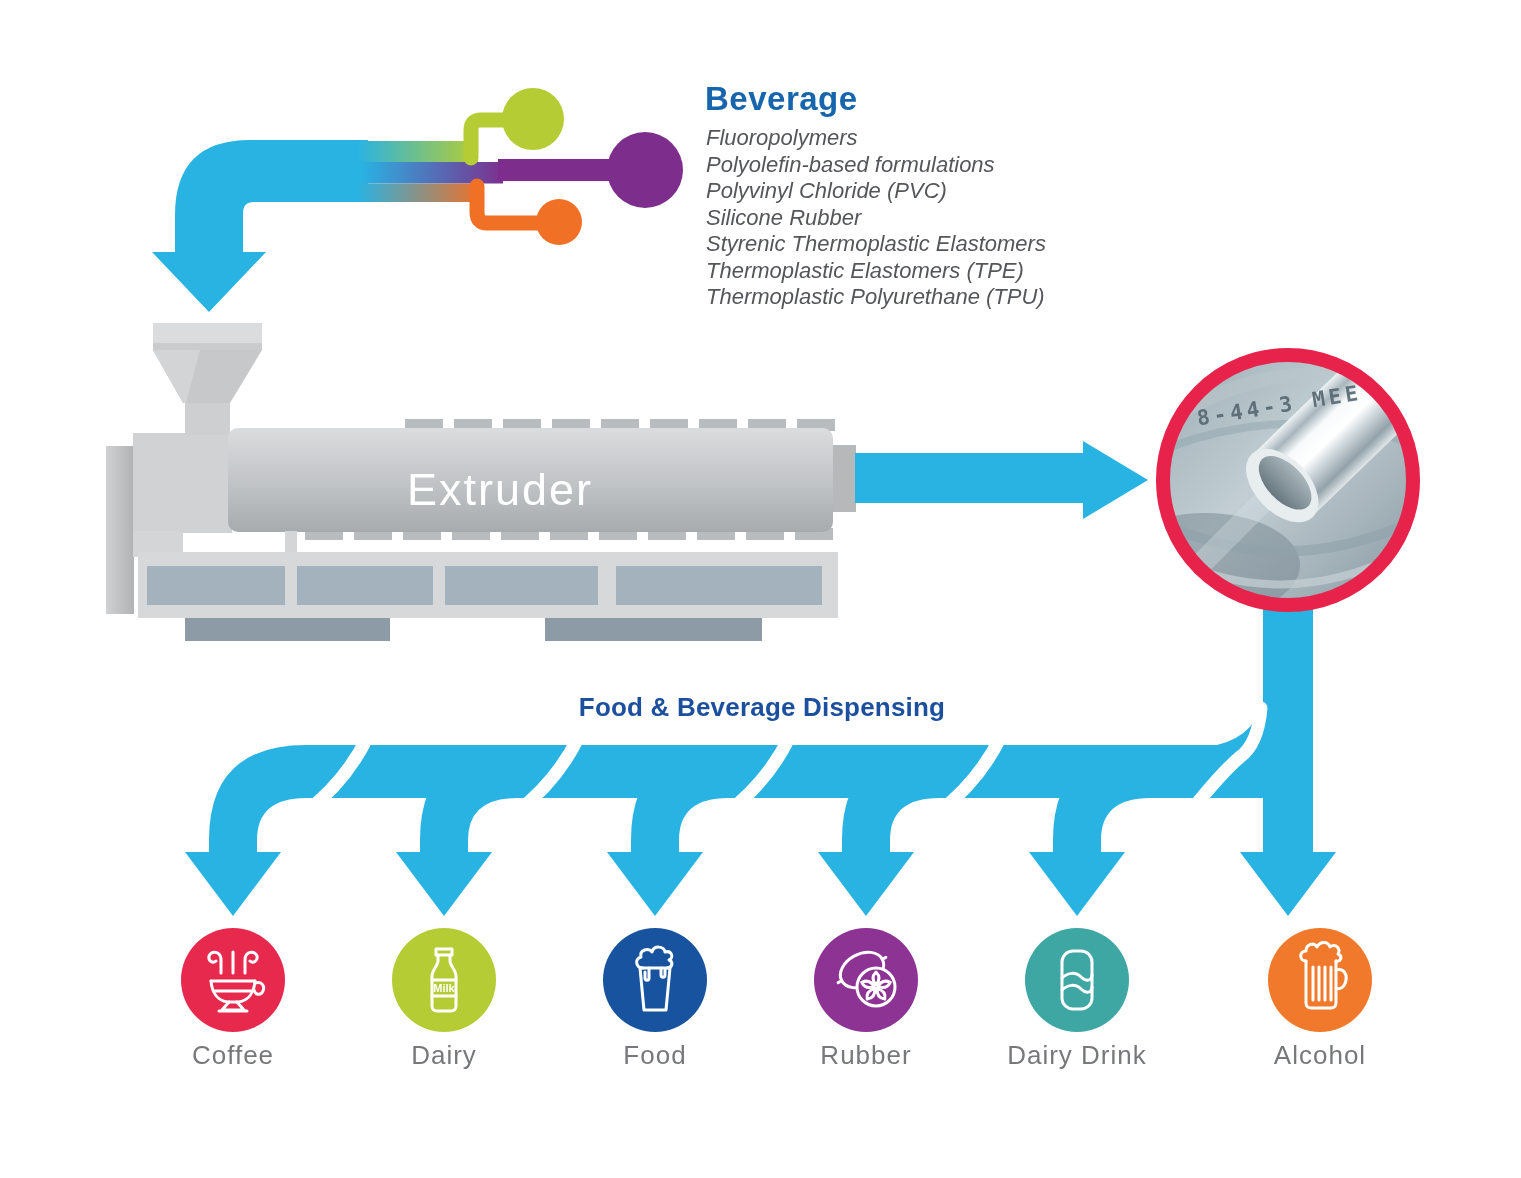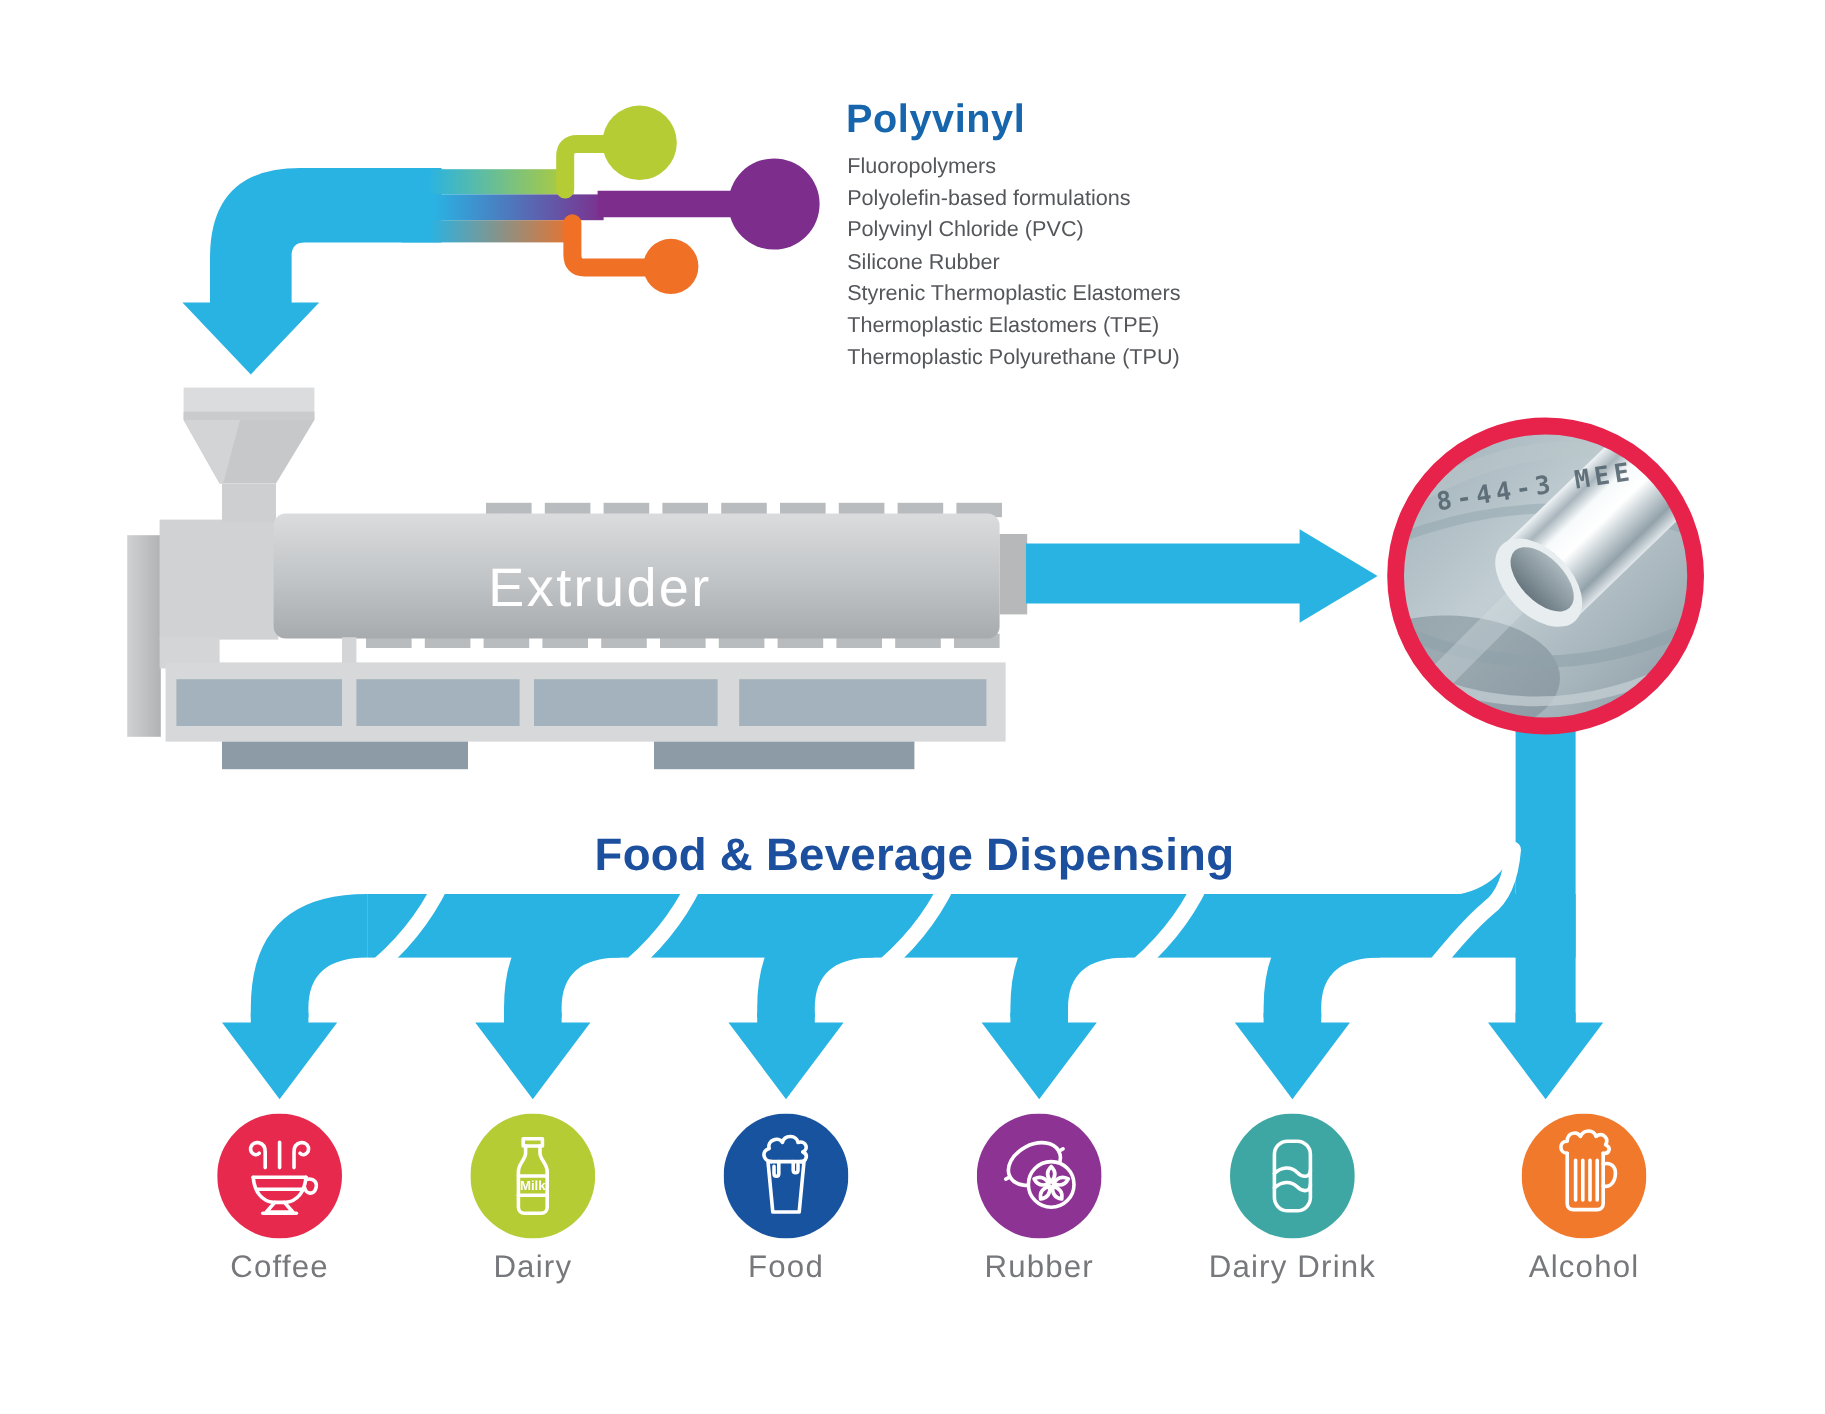--- a/index.html
+++ b/index.html
@@ -12,30 +12,30 @@
     font-family: "Liberation Sans", sans-serif;
   }
   .canvas svg.art { position: absolute; left: 0; top: 0; }
 
   .mat-title {
     position: absolute; left: 705px; top: 80px;
     font-size: 33px; font-weight: bold; color: #1766ad; letter-spacing: .5px;
   }
   .mat-list {
     position: absolute; left: 706px; top: 125px;
-    font-size: 18px; color: #54565a; line-height: 26.5px;
+    font-size: 22px; color: #54565a; line-height: 26.5px; font-style: italic;
   }
   .extruder-label {
     position: absolute; left: 330px; top: 464px; width: 340px;
     text-align: center; font-size: 45px; color: #ffffff; letter-spacing: 2px;
     font-weight: 400;
   }
   .fb-title {
     position: absolute; left: 412px; top: 692px; width: 700px;
-    text-align: center; font-size: 38px; font-weight: bold; color: #1c4f9d;
+    text-align: center; font-size: 26px; font-weight: bold; color: #1c4f9d;
     letter-spacing: .2px;
   }
   .cat { position: absolute; top: 928px; width: 240px; text-align: center; }
   .cat svg { display: block; margin: 0 auto; }
   .cat-label {
     margin-top: 8px; font-size: 26px; color: #77787c; letter-spacing: 1px;
   }
   svg text { font-family: "Liberation Sans", sans-serif; }
   text.imprint {
     font-family: "DejaVu Sans Mono", monospace; font-weight: bold;
@@ -207,21 +207,21 @@
         <rect x="1280" y="437" width="250" height="86" fill="url(#gTube)"></rect>
         <ellipse cx="1280" cy="480" rx="27" ry="44" fill="#e8eef0"></ellipse>
         <ellipse cx="1284" cy="480" rx="18" ry="33" fill="url(#gHole)"></ellipse>
       </g>
       <text class="imprint" x="1196" y="414" font-size="21" letter-spacing="4" fill="#566771" opacity="0.9" transform="rotate(-9 1270 405)">8-44-3 MEE</text>
     </g>
     <circle cx="1288" cy="480" r="125" fill="none" stroke-width="14" stroke="#e8234b"></circle>
   </g>
 </svg>
 
-<div class="mat-title">Polyvinyl</div>
+<div class="mat-title">Beverage</div>
 <div class="mat-list">
   <div class="mat-item">Fluoropolymers</div>
   <div class="mat-item">Polyolefin-based formulations</div>
   <div class="mat-item">Polyvinyl Chloride (PVC)</div>
   <div class="mat-item">Silicone Rubber</div>
   <div class="mat-item">Styrenic Thermoplastic Elastomers</div>
   <div class="mat-item">Thermoplastic Elastomers (TPE)</div>
   <div class="mat-item">Thermoplastic Polyurethane (TPU)</div>
 </div>
 

